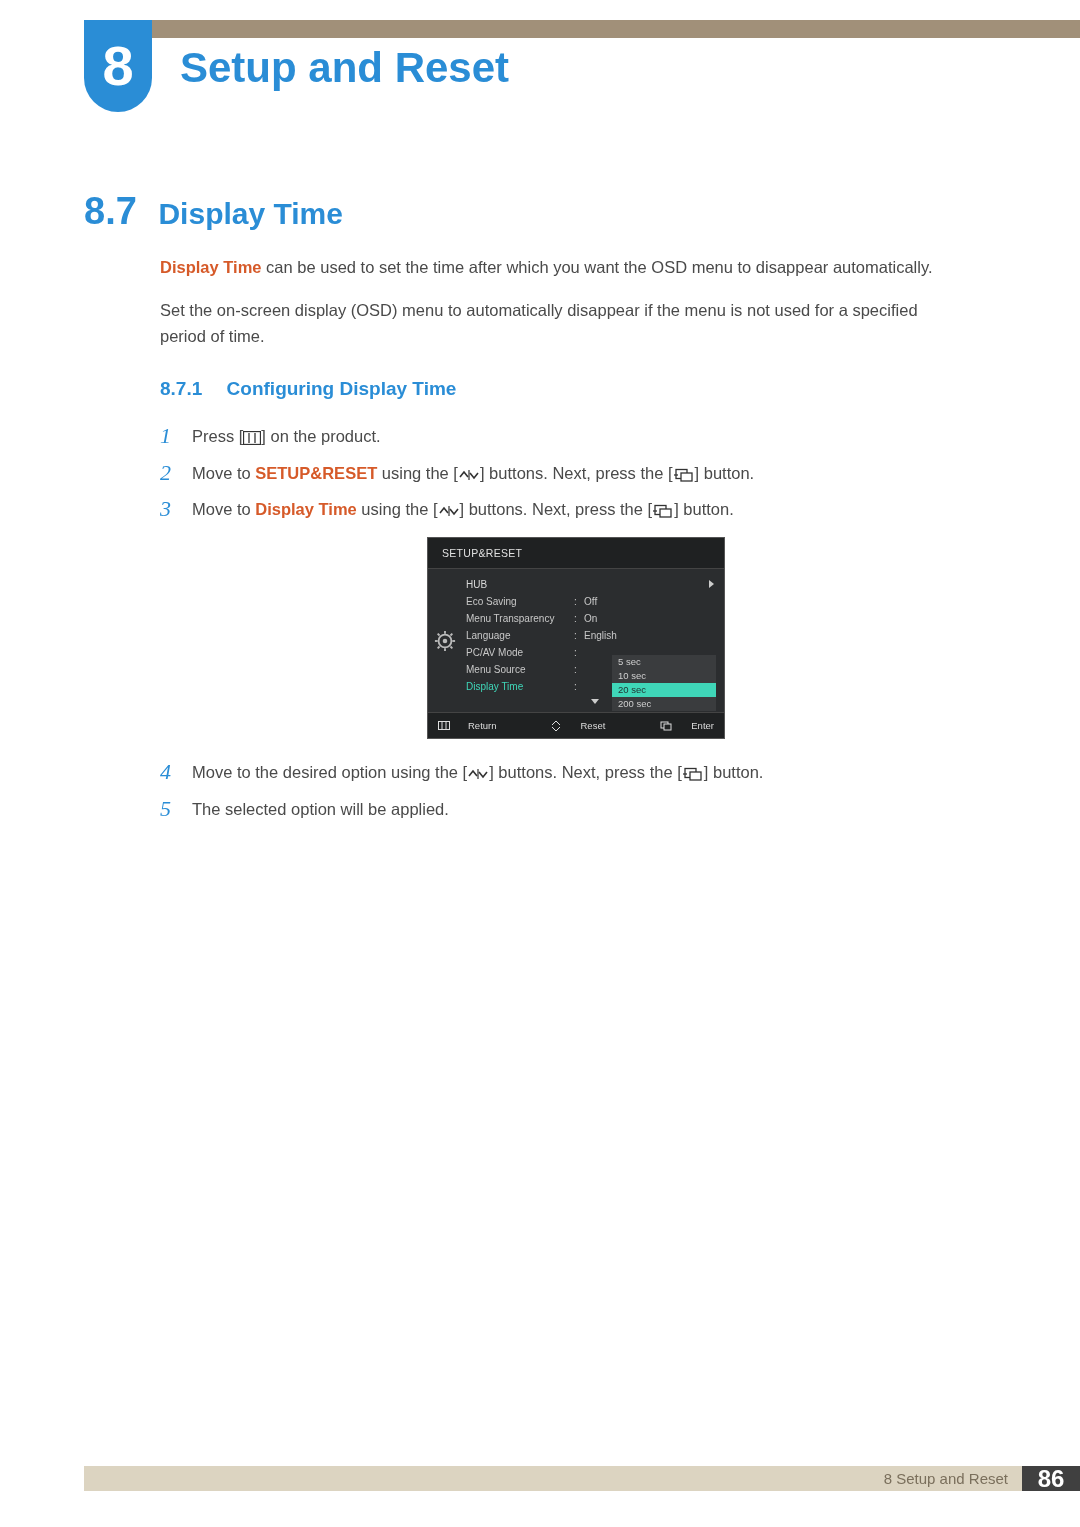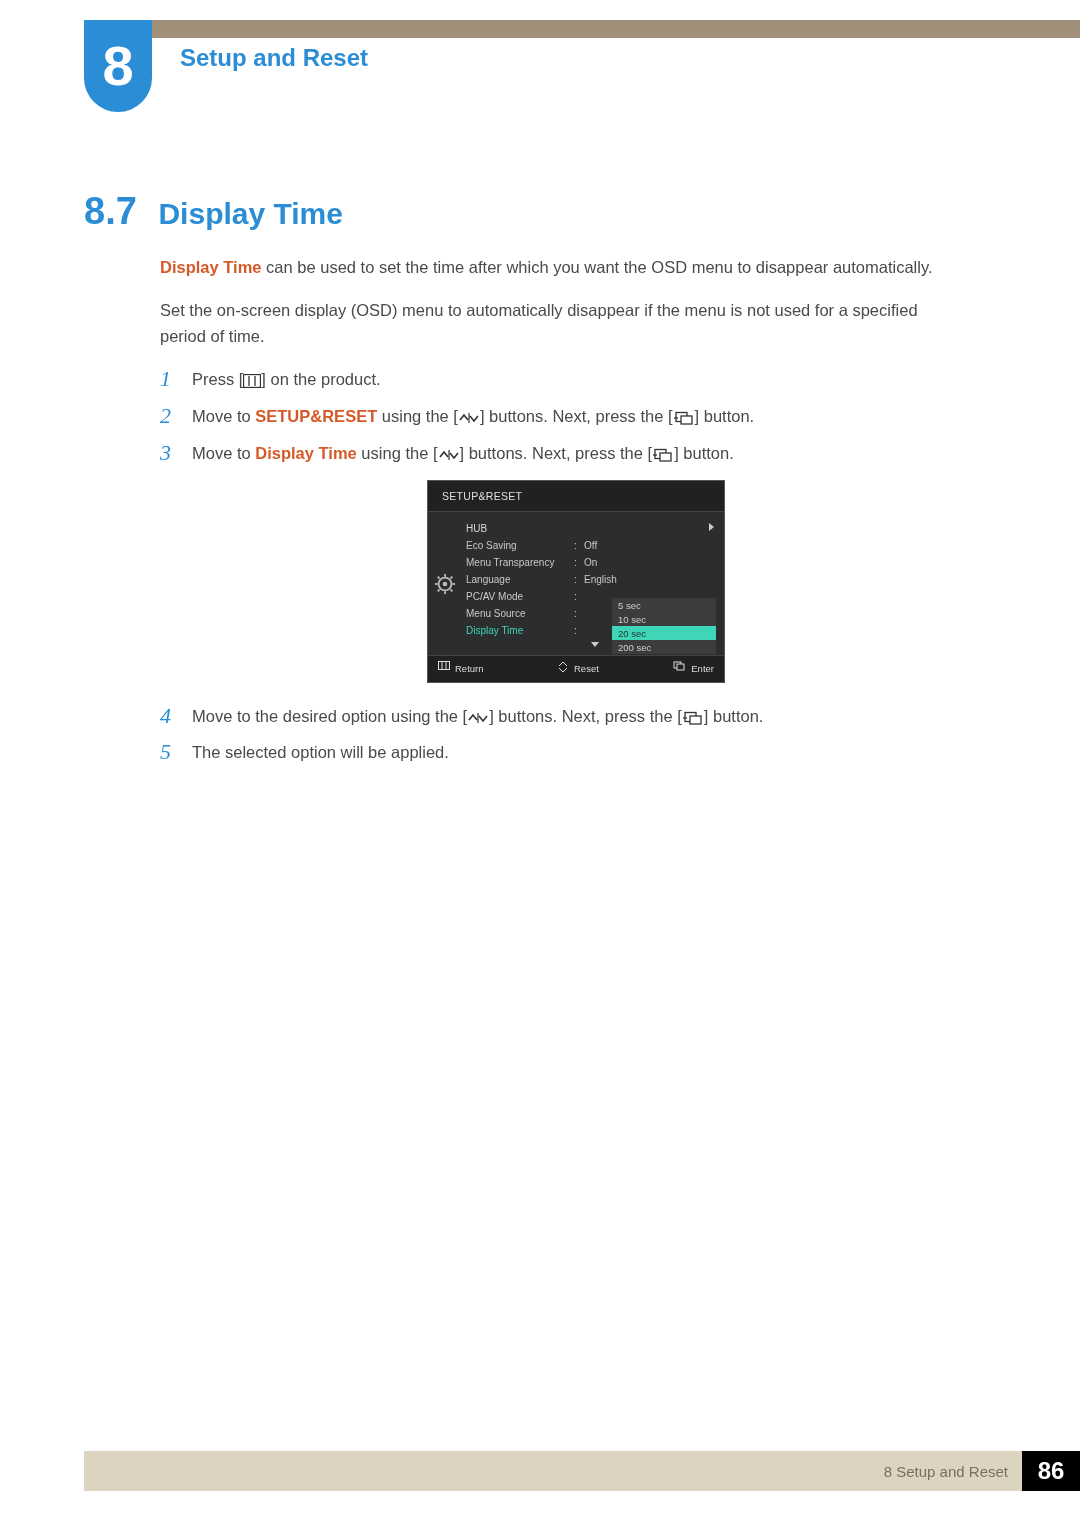--- a/index.html
+++ b/index.html
@@ -28,21 +28,21 @@
     display: flex; align-items: center; justify-content: center;
   }
   .chapter-num {
     color: #fff; font-size: 56px; font-weight: bold;
     line-height: 1;
   }
   .chapter-title {
     position: absolute;
     left: 180px; top: 44px;
     color: #2a8dd6;
-    font-size: 24px;
+    font-size: 42px;
     font-weight: bold;
   }
   
   .sec-row {
     position: absolute;
     left: 84px; top: 190px;
   }
   .sec-num {
     display: inline-block;
     width: 70px;
@@ -193,54 +193,54 @@
   .popup div.hi { background: #3fd6b8; color:#233; }
   .osd-footer {
     display: flex;
     background: #1f2122;
     border-top: 1px solid #444;
     padding: 5px 10px;
     font-size: 9.5px;
     color: #dcdcdc;
     justify-content: space-between;
   }
-  .osd-footer span { display:flex; gap:5px; }
+  .osd-footer span { display:flex; align-items:center; gap:18px; }
   
   .bullet-row {
     display: flex;
     align-items: flex-start;
     margin: 8px 0 12px 32px;
   }
   .bullet-dot {
     width: 6px; height: 6px; border-radius: 50%;
     background: #d65a29;
     margin: 8px 14px 0 0;
     flex-shrink: 0;
   }
   
   .footer-bar {
     position: absolute;
     left: 84px; right: 0; bottom: 36px;
-    height: 40px;
+    height: 25px;
     display: flex;
     align-items: stretch;
   }
   .footer-beige {
     flex: 1;
     background: #dcd4c1;
     display: flex;
     align-items: center;
     justify-content: flex-end;
     padding-right: 14px;
     color: #7a6f5c;
     font-size: 15px;
   }
   .footer-page {
     width: 58px;
-    background: #000000;
+    background: #404040;
     color: #fff;
     display: flex;
     align-items: center;
     justify-content: center;
     font-size: 24px;
     font-weight: bold;
   }
 </style>
 </head>
 <body>
@@ -256,20 +256,24 @@
   <span class="sec-num">8.7</span>
   <span class="sec-title">Display Time</span>
 </div>
 
 <div class="body">
   <p>
     <span class="bold-orange">Display Time</span><span> can be used to set the time after which you want the OSD menu to disappear automatically.</span>
   </p>
   <p>Set the on-screen display (OSD) menu to automatically disappear if the menu is not used for a specified period of time.</p>
 
+  <div class="subsec-row">
+    <span class="subsec-num">8.7.1</span>
+    <span class="subsec-title">Configuring Display Time</span>
+  </div>
 
   <div class="steps">
 
     <div class="step">
       <div class="step-num">1</div>
       <div class="step-body">
         <span>Press [</span><span class="icon"><svg width="18" height="14">
               <rect x="0.5" y="0.5" width="17" height="13" fill="none" stroke="#333" stroke-width="1.3"></rect>
               <line x1="6" y1="2" x2="6" y2="12" stroke="#333" stroke-width="1.3"></line>
               <line x1="12" y1="2" x2="12" y2="12" stroke="#333" stroke-width="1.3"></line>

